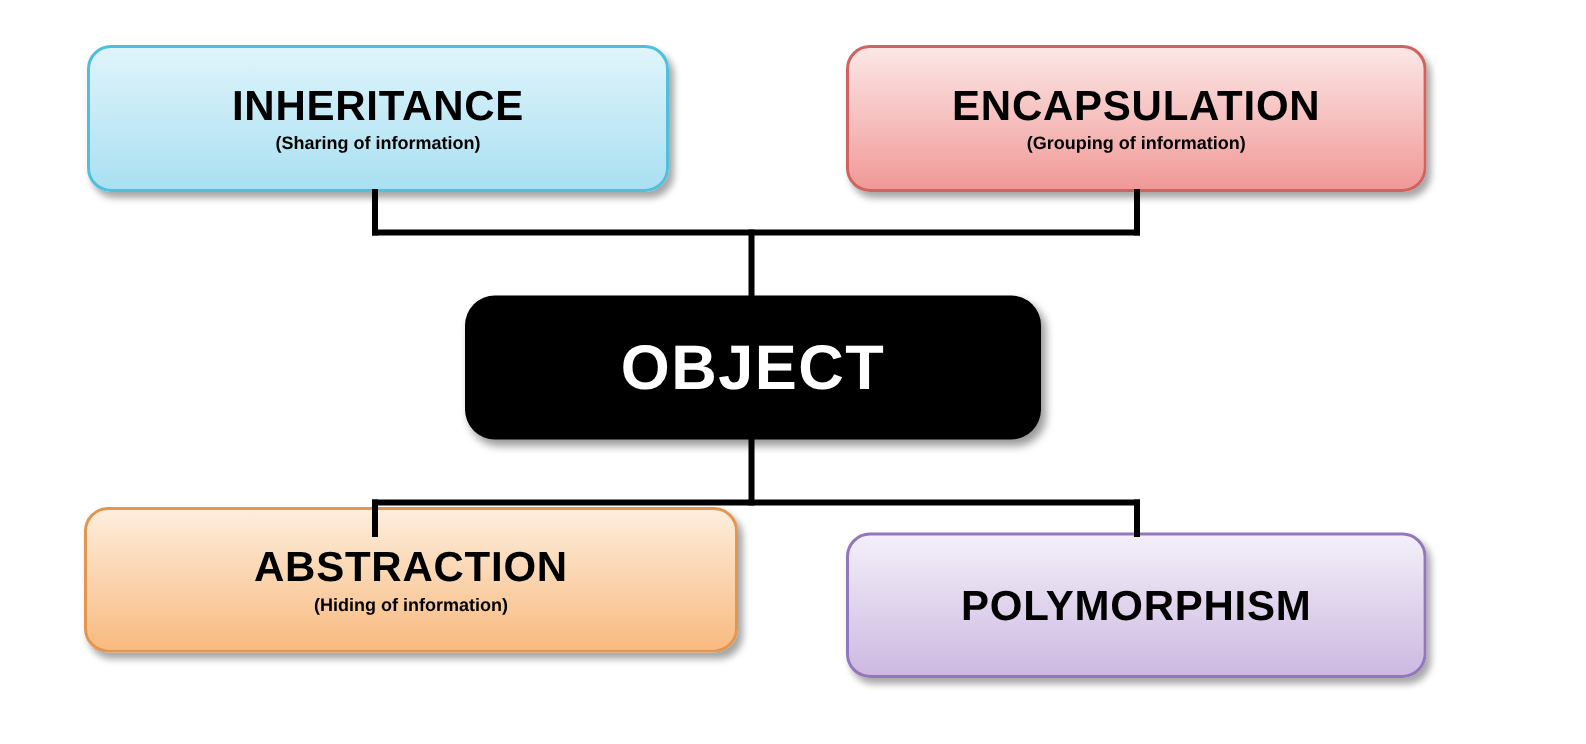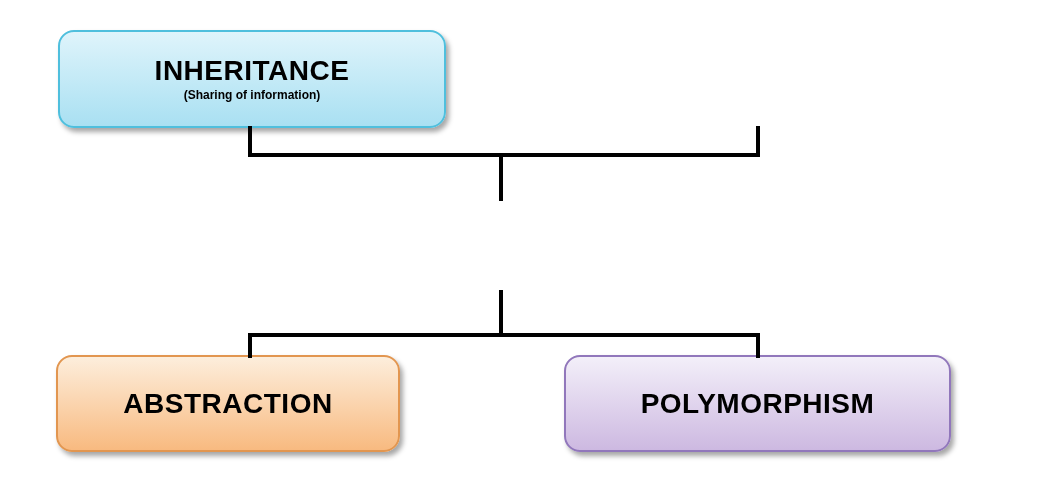--- a/index.html
+++ b/index.html
@@ -32,21 +32,21 @@
     letter-spacing: 0.5px;
   }
   .node .subtitle {
     font-size: 12px;
     font-weight: bold;
     color: #000000;
     line-height: 1.1;
   }
   #node-inheritance   { left: 58px;  top: 30px;  width: 388px; height: 98px; }
   #node-encapsulation { left: 564px; top: 30px;  width: 387px; height: 98px; }
-  #node-abstraction   { left: 56px;  top: 355px; width: 344px; height: 97px; }
+  #node-abstraction   { left: 56px;  top: 338px; width: 436px; height: 97px; }
   #node-polymorphism  { left: 564px; top: 355px; width: 387px; height: 97px; gap: 36px; }
   #node-object {
     position: absolute;
     left: 310px; top: 197px; width: 384px; height: 96px;
     border-radius: 20px;
     box-shadow: 3px 4px 6px rgba(0,0,0,0.4);
     display: flex;
     align-items: center;
     justify-content: center;
     z-index: 2;
@@ -80,23 +80,31 @@
   <div class="line" id="line-bottom-center-drop" style="background: rgb(0, 0, 0);"></div>
   <div class="line" id="line-bottom-rail" style="background: rgb(0, 0, 0);"></div>
   <div class="line" id="line-bottom-stub-left" style="background: rgb(0, 0, 0);"></div>
   <div class="line" id="line-bottom-stub-right" style="background: rgb(0, 0, 0);"></div>
 
   <div class="node" id="node-inheritance" style="background: linear-gradient(rgb(223, 244, 251), rgb(169, 224, 242)); border-color: rgb(79, 191, 221);">
     <div class="title">INHERITANCE</div>
     <div class="subtitle">(Sharing of information)</div>
   </div>
 
+  <div class="node" id="node-encapsulation" style="background: linear-gradient(rgb(251, 231, 230), rgb(240, 153, 151)); border-color: rgb(206, 99, 96);">
+    <div class="title">ENCAPSULATION</div>
+    <div class="subtitle">(Grouping of information)</div>
+  </div>
 
+  <div id="node-object" style="background: rgb(0, 0, 0);">
+    <div class="center-title" style="color: rgb(255, 255, 255);">OBJECT</div>
+  </div>
 
   <div class="node" id="node-abstraction" style="background: linear-gradient(rgb(253, 238, 220), rgb(248, 186, 128)); border-color: rgb(226, 150, 80);">
     <div class="title">ABSTRACTION</div>
+    <div class="subtitle">(Hiding of information)</div>
   </div>
 
   <div class="node" id="node-polymorphism" style="background: linear-gradient(rgb(243, 239, 249), rgb(205, 185, 225)); border-color: rgb(145, 119, 187);">
     <div class="title">POLYMORPHISM</div>
   </div>
 
 </div>
 
 </body></html>

